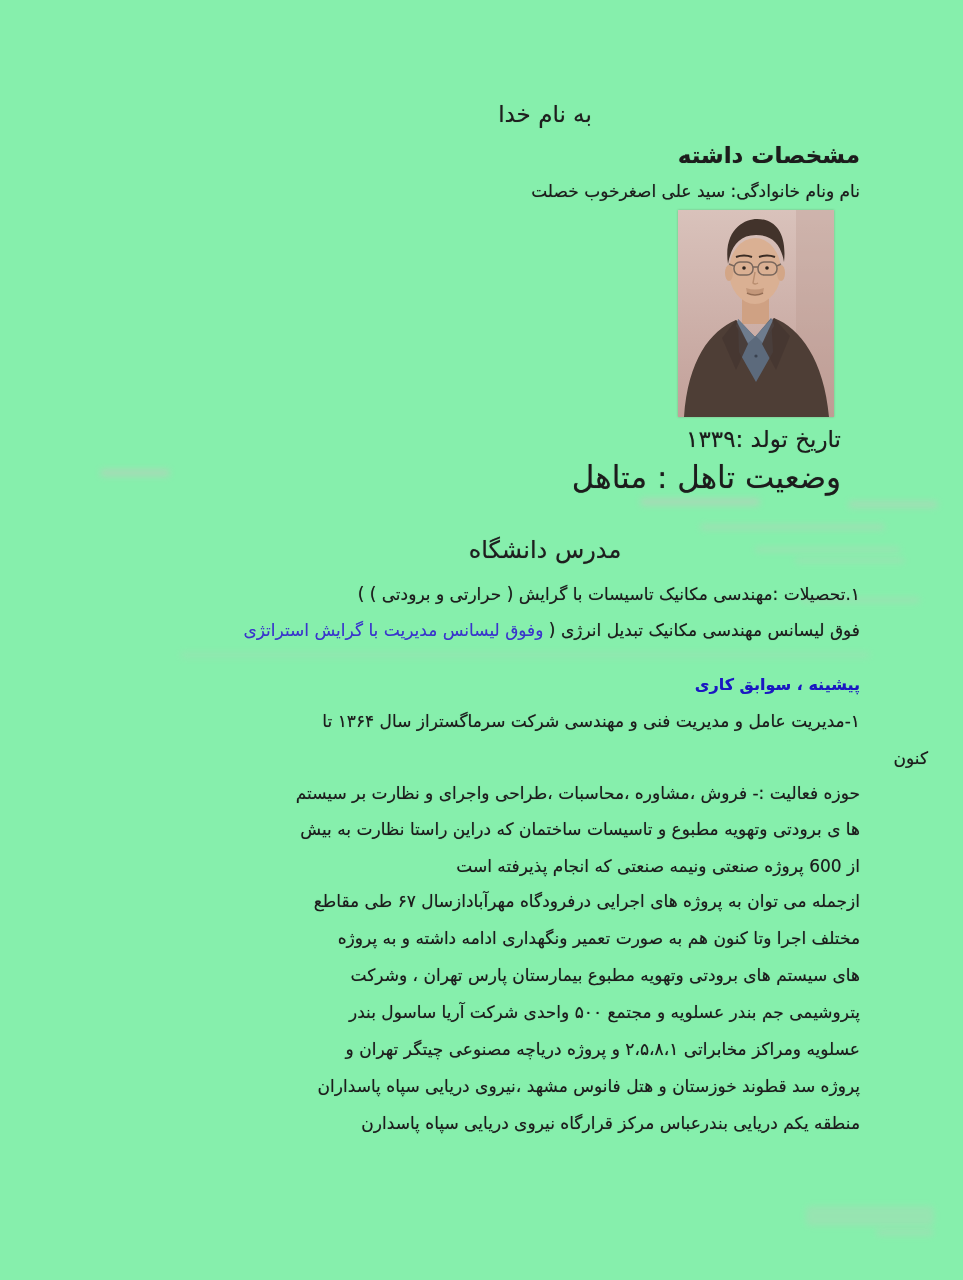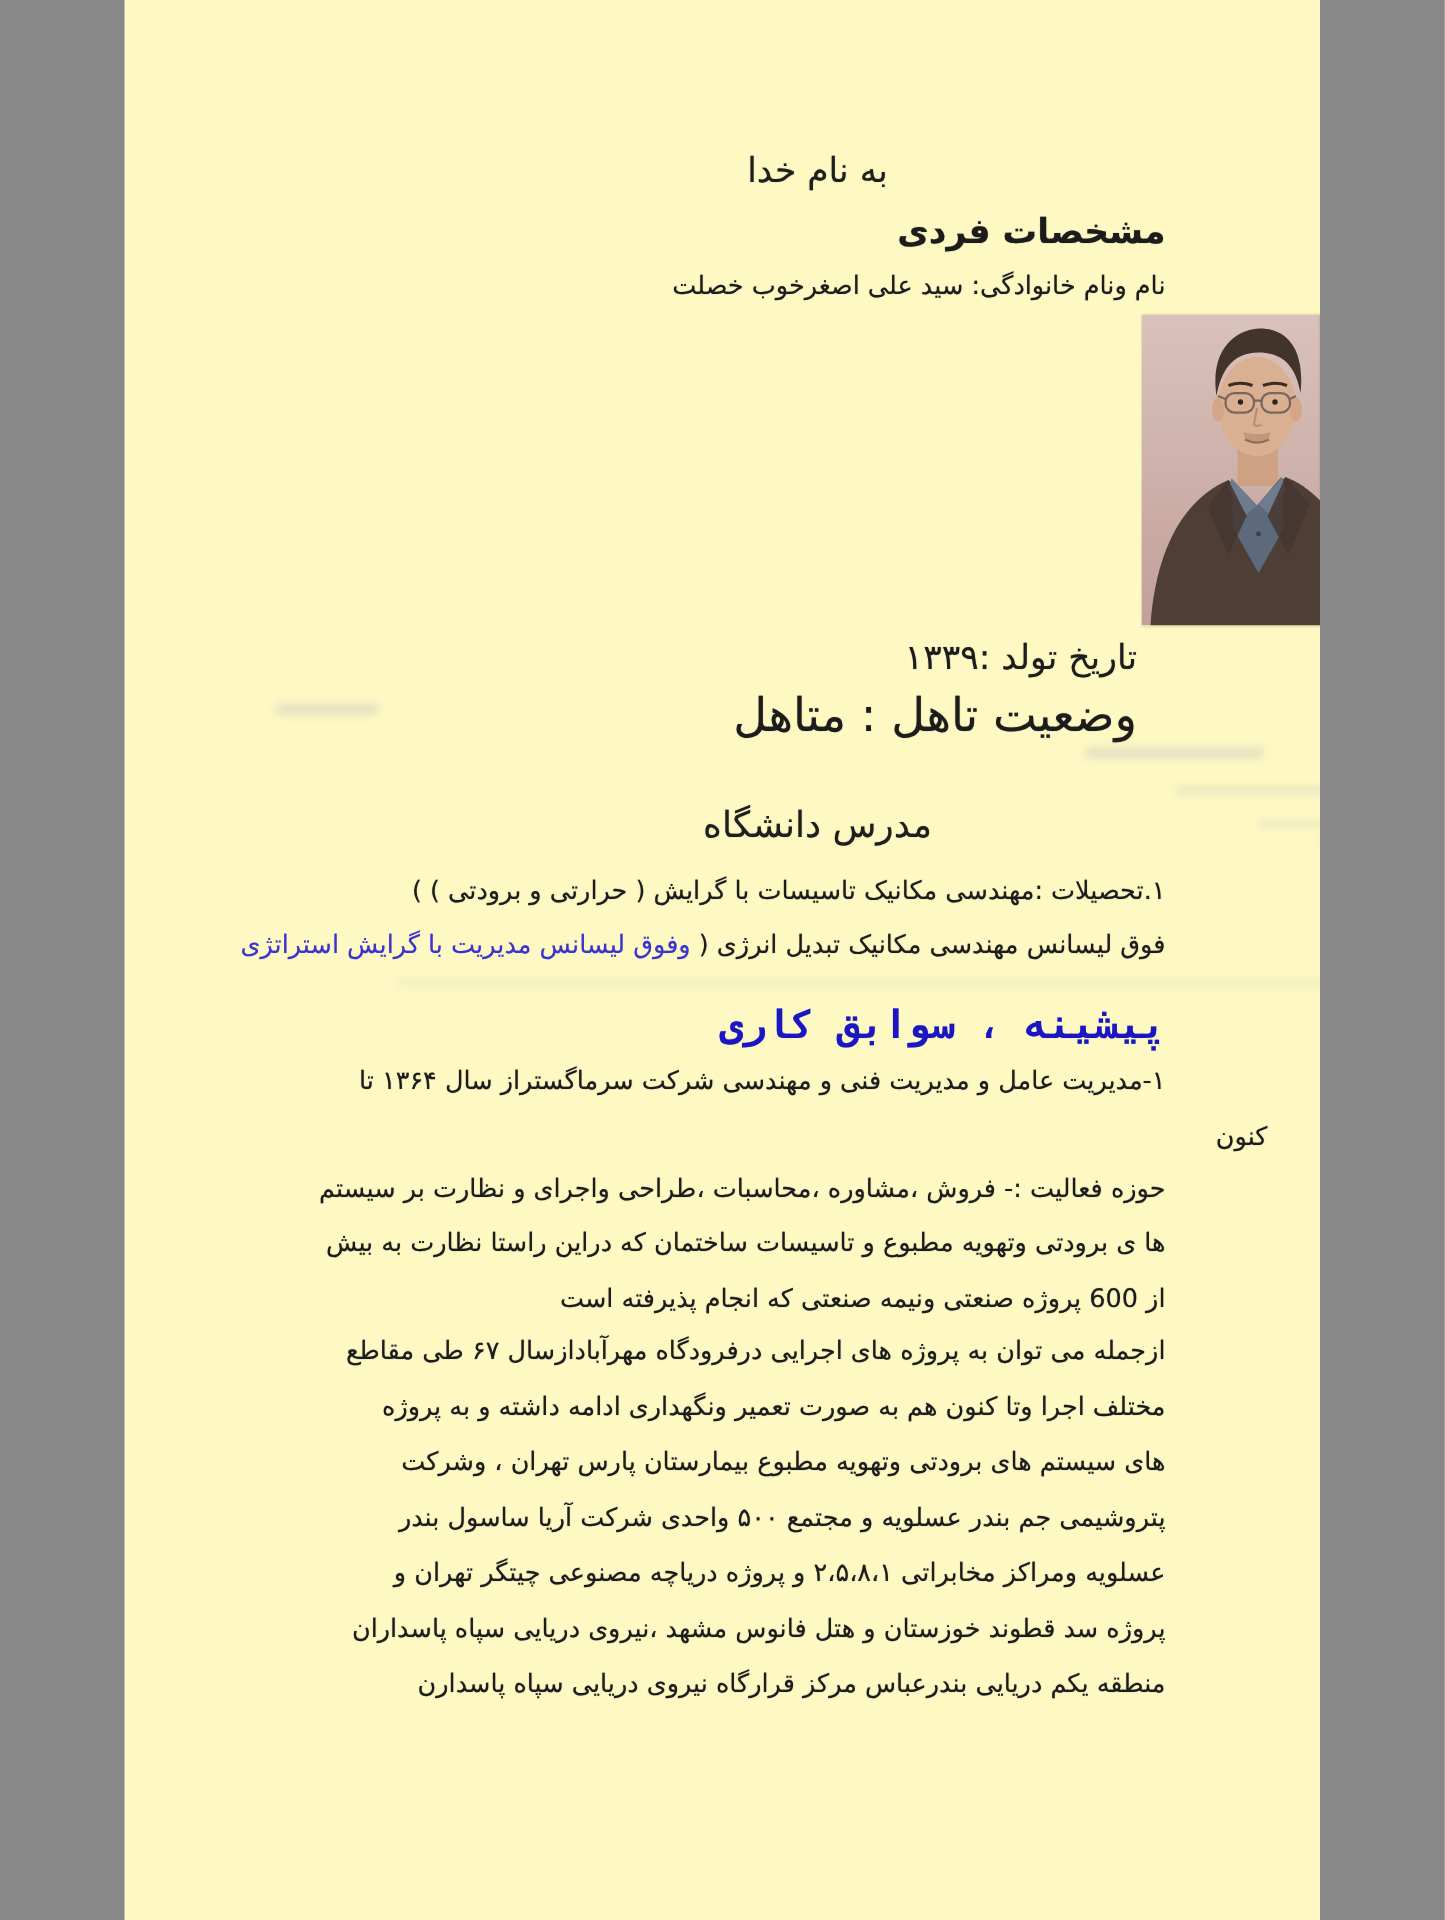--- a/index.html
+++ b/index.html
@@ -1,52 +1,52 @@
 <!DOCTYPE html>
 <html lang="fa"><head>
 <meta charset="utf-8">
 <style>
   html,body{margin:0;padding:0;background:#888;}
   .page{
-    position:relative;width:797px;height:1280px;margin:0 auto;
-    background:#fef9c3;overflow:hidden;
+    position:relative;width:963px;height:1280px;margin:0 auto;
+    background:#86efac;overflow:hidden;
     font-family:"DejaVu Sans",sans-serif;color:#1e1e1e;
   }
   .line{
     position:absolute;direction:rtl;unicode-bidi:plaintext;white-space:nowrap;
     font-size:17px;line-height:30px;color:#1c1c1c;
     text-shadow:0 0 .7px rgba(25,25,25,.55);
   }
   .center-line{
     position:absolute;left:127px;right:0;text-align:center;direction:rtl;
     white-space:nowrap;text-shadow:0 0 .7px rgba(25,25,25,.5);
   }
   .bismillah{font-size:23px;}
   .doc-title{font-size:24px;letter-spacing:.5px;}
   .bold{font-weight:bold;}
-  .blue-head{color:#1a16c2;font-weight:bold;font-size:26px;text-shadow:0 0 .5px rgba(26,22,194,.5);font-family:Liberation Mono, monospace;}
+  .blue-head{color:#1a16c2;font-weight:bold;font-size:16px;text-shadow:0 0 .5px rgba(26,22,194,.5);}
   .blue-link{color:#3a34cc;text-shadow:0 0 .5px rgba(58,52,204,.45);}
   .photo{
     position:absolute;left:678px;top:210px;width:156px;height:207px;
     box-shadow:0 0 2px rgba(120,90,80,.4);
   }
   .photo svg{display:block;width:100%;height:100%;}
   .smudge{
     position:absolute;background:#c9c5c0;border-radius:4px;
     filter:blur(3px);
   }
 </style>
 </head>
 <body>
 
 <div class="page">
 
   <div class="center-line bismillah" style="top:101px">به نام خدا</div>
 
-  <div class="line bold" style="top:140px;right:103px;font-size:23px">مشخصات فردی</div>
+  <div class="line bold" style="top:140px;right:103px;font-size:23px">مشخصات داشته</div>
   <div class="line" style="top:176px;right:103px">نام ونام خانوادگی: سید علی اصغرخوب خصلت</div>
 
   <div class="photo">
     <svg viewBox="0 0 156 207" preserveAspectRatio="none" aria-hidden="true">
       <defs>
         <linearGradient id="pbg" x1="0" y1="0" x2="0" y2="1">
           <stop offset="0" stop-color="#d9c2bb"></stop>
             <stop offset="1" stop-color="#c2a099"></stop>
         </linearGradient>
       </defs>

